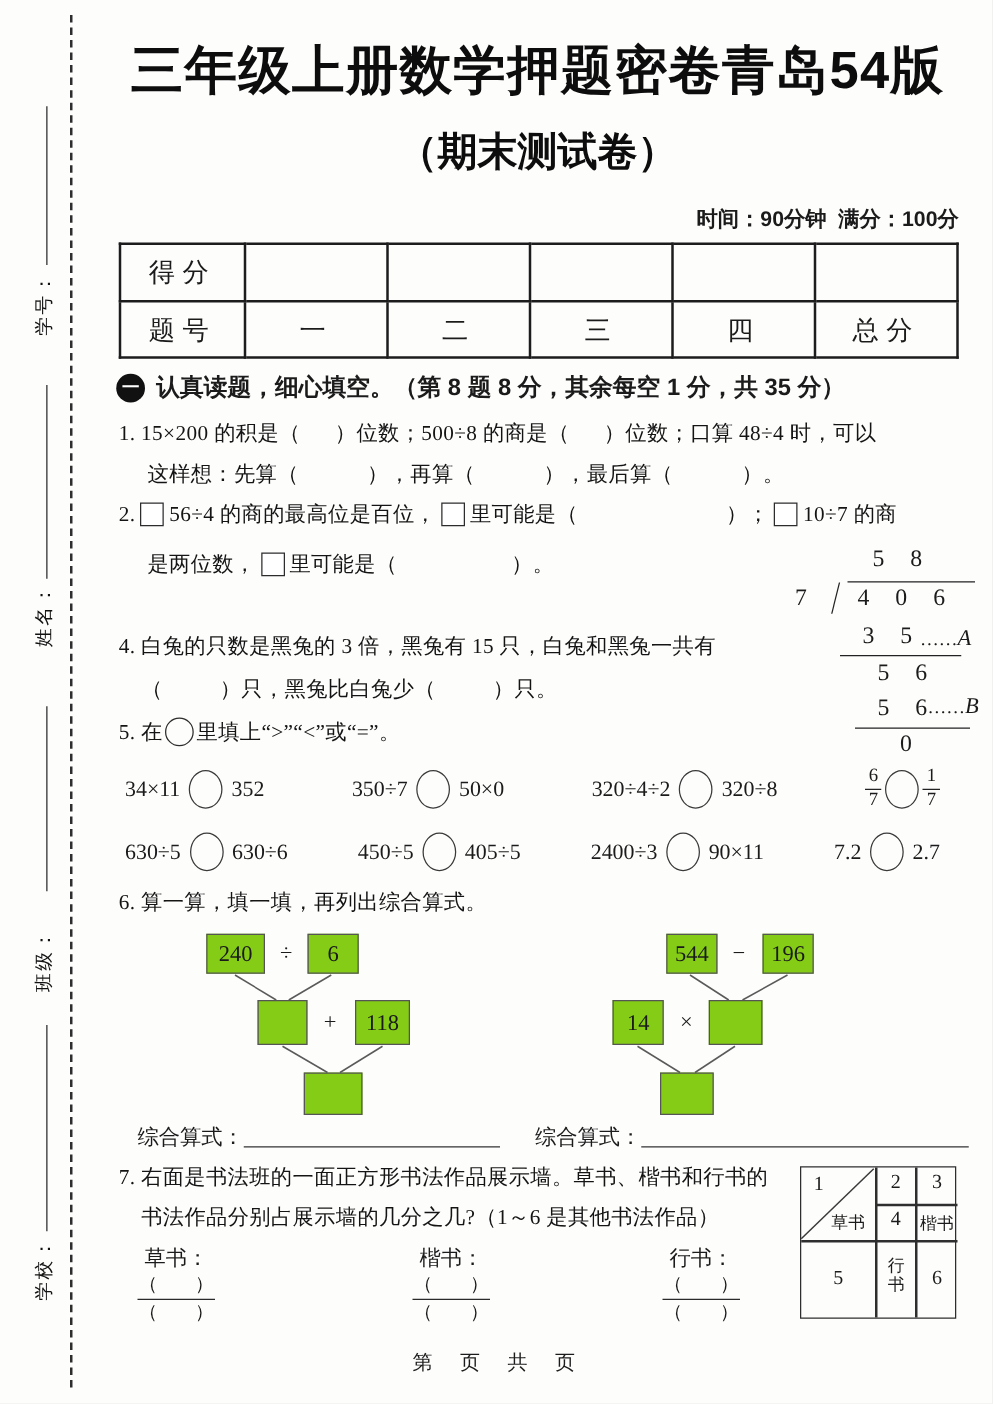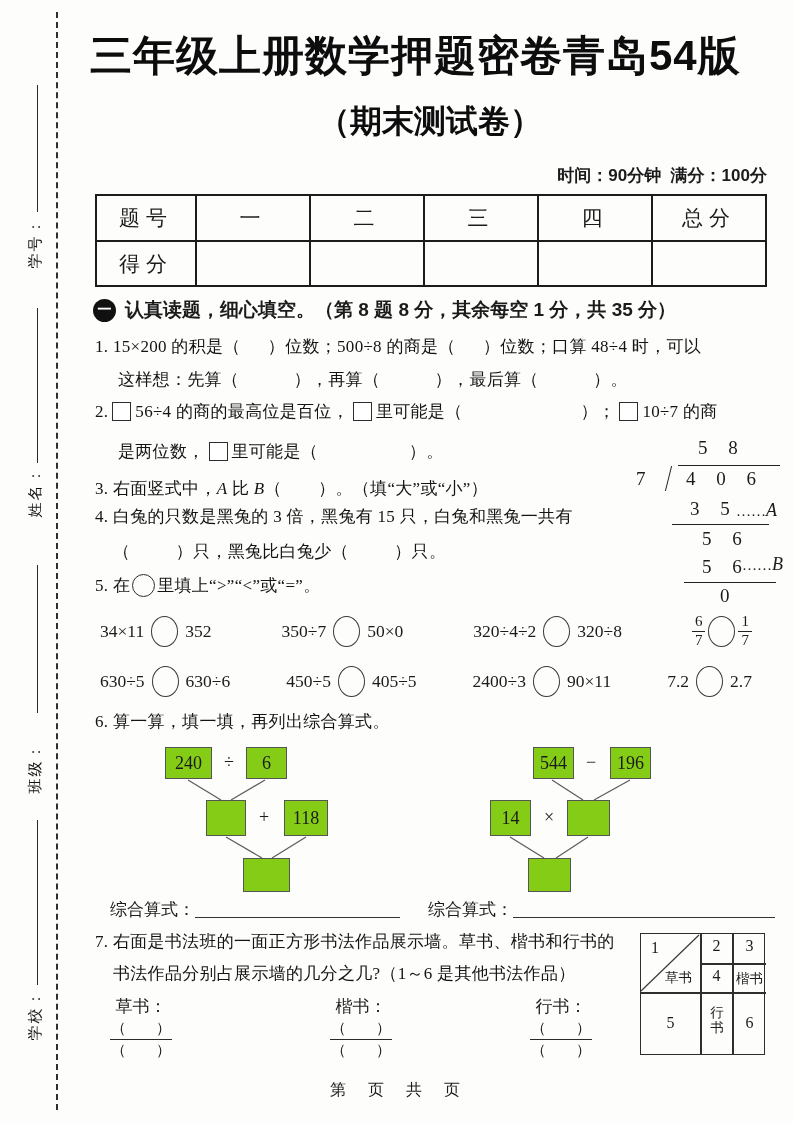--- a/index.html
+++ b/index.html
@@ -14,21 +14,21 @@
   
   .fold-line { position:absolute; left:56px; top:12px; height:1098px; border-left:2px dashed #2e2e2e; }
   .side-line { position:absolute; left:37px; width:0; border-left:1.5px solid #2a2a2a; }
   .side-label {
     position:absolute; left:1px; width:70px; height:20px; text-align:center;
     transform:rotate(-90deg); font-size:15px; letter-spacing:2px; color:#111;
   }
 
   
   .title {
-    position:absolute; top:28px; left:90px; width:680px; 
+    position:absolute; top:28px; left:90px; width:680px; text-align:center;
     font-family:"Liberation Sans","DejaVu Sans",sans-serif;
     font-weight:bold; font-size:42px; letter-spacing:1px; color:#0d0d0d;
   }
   .subtitle {
     position:absolute; top:100px; left:90px; width:680px; text-align:center;
     font-family:"Liberation Sans","DejaVu Sans",sans-serif;
     font-weight:bold; font-size:32px; color:#0d0d0d;
   }
   .meta {
     position:absolute; top:164px; left:90px; width:677px; text-align:right;
@@ -134,56 +134,53 @@
     <colgroup>
         <col class="c0">
         <col>
         <col>
         <col>
         <col>
         <col>
       </colgroup>
     <tbody>
         <tr>
+      <td>得分</td>
+      <td></td>
+      <td></td>
+      <td></td>
+      <td></td>
+      <td></td>
+    </tr>
+    <tr>
       <td>题号</td>
       <td>一</td>
       <td>二</td>
       <td>三</td>
       <td>四</td>
       <td>总分</td>
     </tr>
-    <tr>
-      <td>得分</td>
-      <td></td>
-      <td></td>
-      <td></td>
-      <td></td>
-      <td></td>
-    </tr>
   </tbody>
     </table>
 
   <div class="sec-header">
     <span class="num-badge">一</span>
     <span>认真读题，细心填空。（第 8 题 8 分，其余每空 1 分，共 35 分）</span>
   </div>
 
   <div class="qline pre" style="top:335px;left:95px;">1. 15×200 的积是（      ）位数；500÷8 的商是（      ）位数；口算 48÷4 时，可以</div>
   <div class="qline pre" style="top:368px;left:118px;">这样想：先算（            ），再算（            ），最后算（            ）。</div>
 
   <div class="qline" style="top:400px;left:95px;width:672px;">
     <span class="pre">2.</span><span class="sq"></span><span class="pre">56÷4 的商的最高位是百位，</span><span class="sq"></span><span class="pre">里可能是（</span><span class="pre">                          </span><span class="pre">）；</span><span class="sq"></span><span class="pre">10÷7 的商</span>
   </div>
   <div class="qline" style="top:440px;left:118px;">
     <span class="pre">是两位数，</span><span class="sq"></span><span class="pre">里可能是（</span><span class="pre">                    </span><span class="pre">）。</span>
   </div>
 
-  <div class="qline" style="top:477px;left:95px;">
-    <span class="pre">3. 右面竖式中，</span><span class="var">A</span><span class="pre"> 比 </span><span class="var">B</span><span class="pre">（        ）。（填“大”或“小”）</span>
-  </div>
 
   <div class="qline" style="top:505px;left:95px;width:525px;">4. 白兔的只数是黑兔的 3 倍，黑兔有 15 只，白兔和黑兔一共有</div>
   <div class="qline pre" style="top:540px;left:113px;">（          ）只，黑兔比白兔少（          ）只。</div>
 
   <div class="ldiv">
     <span class="t" style="left:76px;top:0;">5 8</span>
     <span class="t" style="left:14px;top:31px;letter-spacing:0;">7</span>
     <span class="brk"></span>
     <span class="vinc"></span>
     <span class="t" style="left:64px;top:31px;">4 0 6</span>

